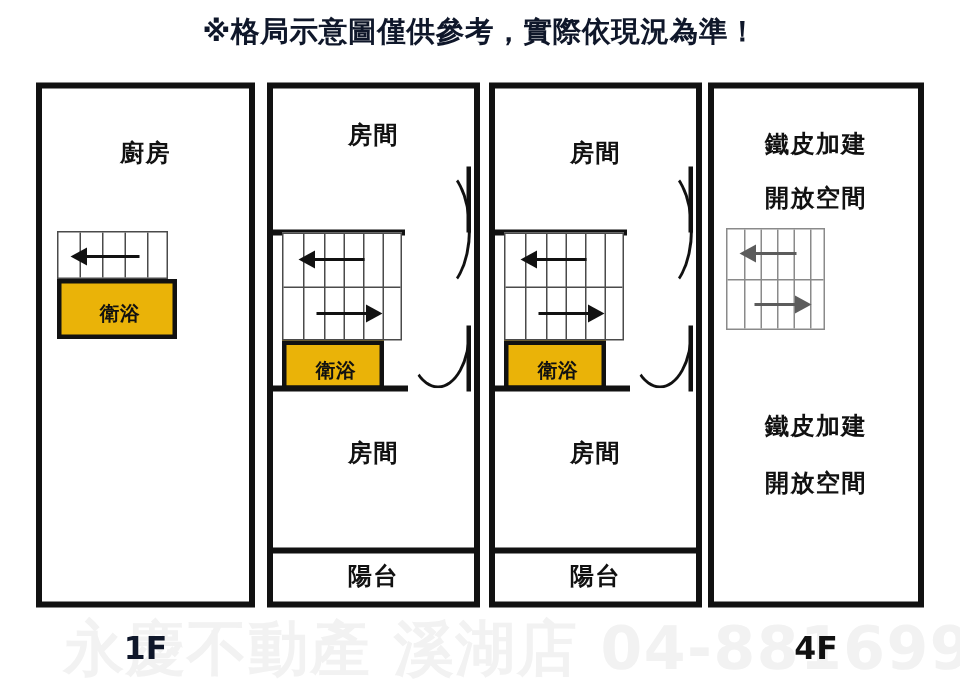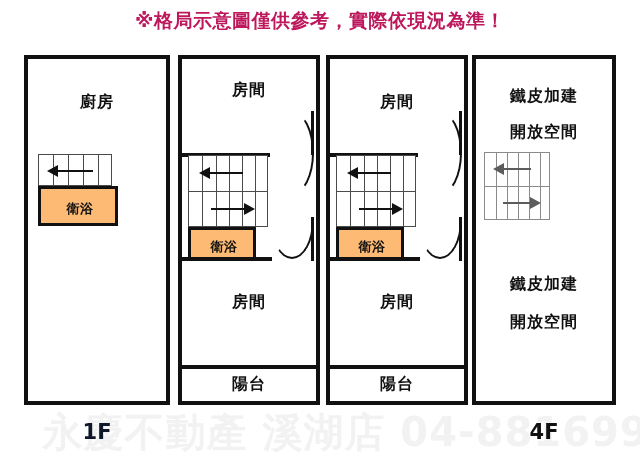--- a/index.html
+++ b/index.html
@@ -19,21 +19,21 @@
   
   #title {
     position: absolute;
     top: 8px;
     left: 0;
     width: 640px;
     text-align: center;
     font-size: 19px;
     font-weight: 700;
     letter-spacing: 0.5px;
-    color: #be185d;
+    color: #0f172a;
     white-space: nowrap;
   }
 
   
   #watermark {
     position: absolute;
     left: 0;
     top: 404px;
     width: 640px;
     height: 56px;
@@ -86,21 +86,21 @@
     position: absolute;
     background: #111111;
     height: 4px;
   }
 
   
   .bath-box {
     position: absolute;
     box-sizing: border-box;
     border: 3px solid #111111;
-    background: #fdba74;
+    background: #eab308;
   }
 
   
   .stairs {
     position: absolute;
     box-sizing: border-box;
     border: 1px solid #4a4a4a;
     background: #ffffff;
   }
   .stairs .tread {

